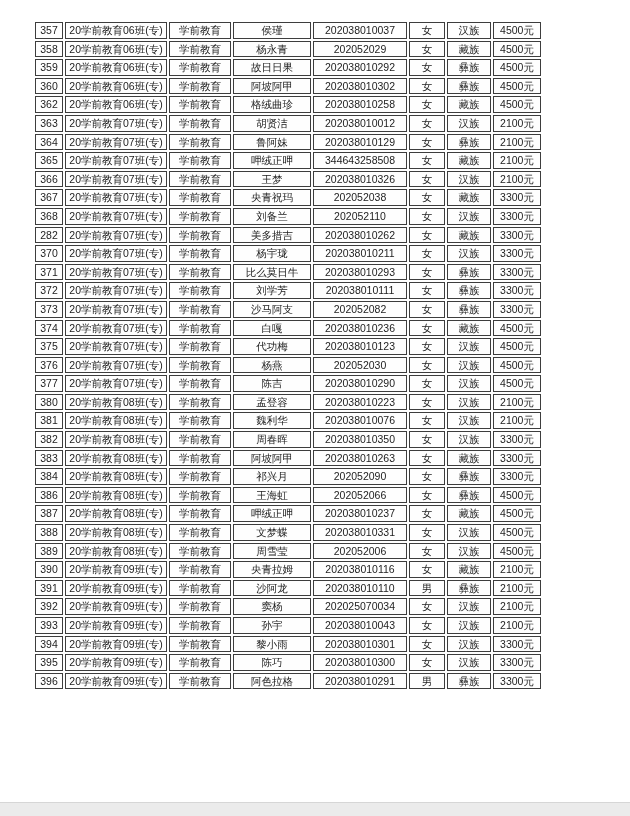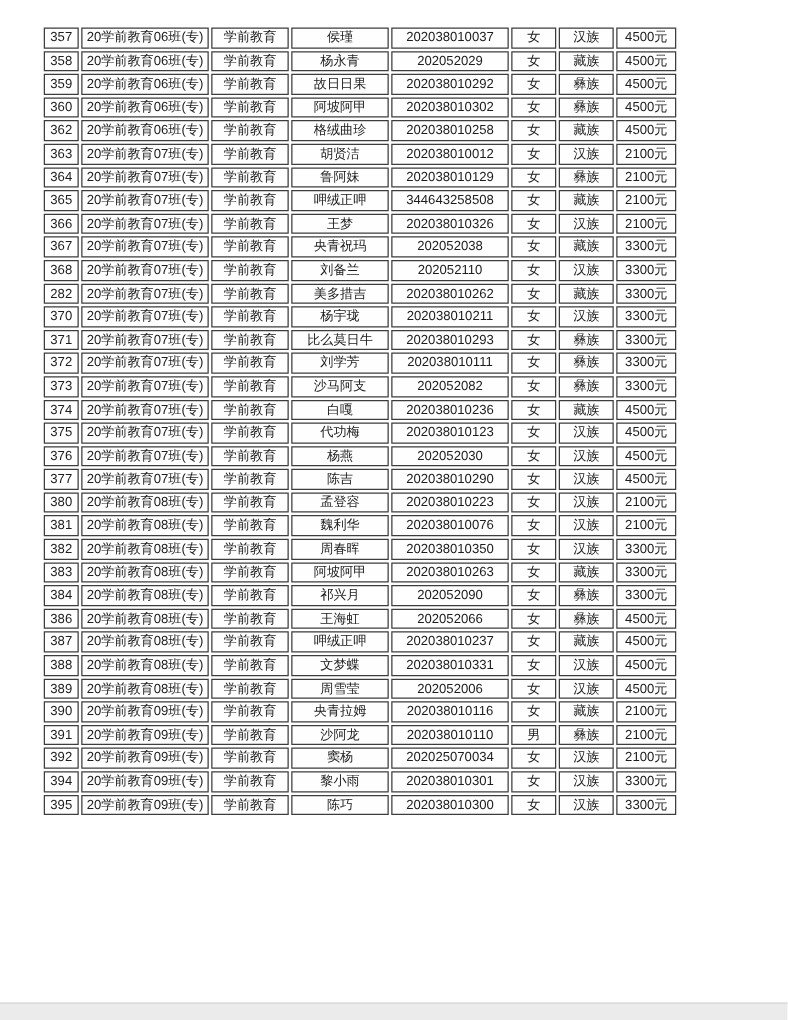--- a/index.html
+++ b/index.html
@@ -390,35 +390,55 @@
           <td>392</td>
           <td>20学前教育09班(专)</td>
           <td>学前教育</td>
           <td>窦杨</td>
           <td>202025070034</td>
           <td>女</td>
           <td>汉族</td>
           <td>2100元</td>
         </tr>
         <tr>
+          <td>393</td>
+          <td>20学前教育09班(专)</td>
+          <td>学前教育</td>
+          <td>孙宇</td>
+          <td>202038010043</td>
+          <td>女</td>
+          <td>汉族</td>
+          <td>2100元</td>
+        </tr>
+        <tr>
           <td>394</td>
           <td>20学前教育09班(专)</td>
           <td>学前教育</td>
           <td>黎小雨</td>
           <td>202038010301</td>
           <td>女</td>
           <td>汉族</td>
           <td>3300元</td>
         </tr>
         <tr>
           <td>395</td>
           <td>20学前教育09班(专)</td>
           <td>学前教育</td>
           <td>陈巧</td>
           <td>202038010300</td>
           <td>女</td>
           <td>汉族</td>
+          <td>3300元</td>
+        </tr>
+        <tr>
+          <td>396</td>
+          <td>20学前教育09班(专)</td>
+          <td>学前教育</td>
+          <td>阿色拉格</td>
+          <td>202038010291</td>
+          <td>男</td>
+          <td>彝族</td>
           <td>3300元</td>
         </tr>
       </tbody>
   </table>
   <div class="footer-strip"></div>
 </div>
 
 </body></html>

